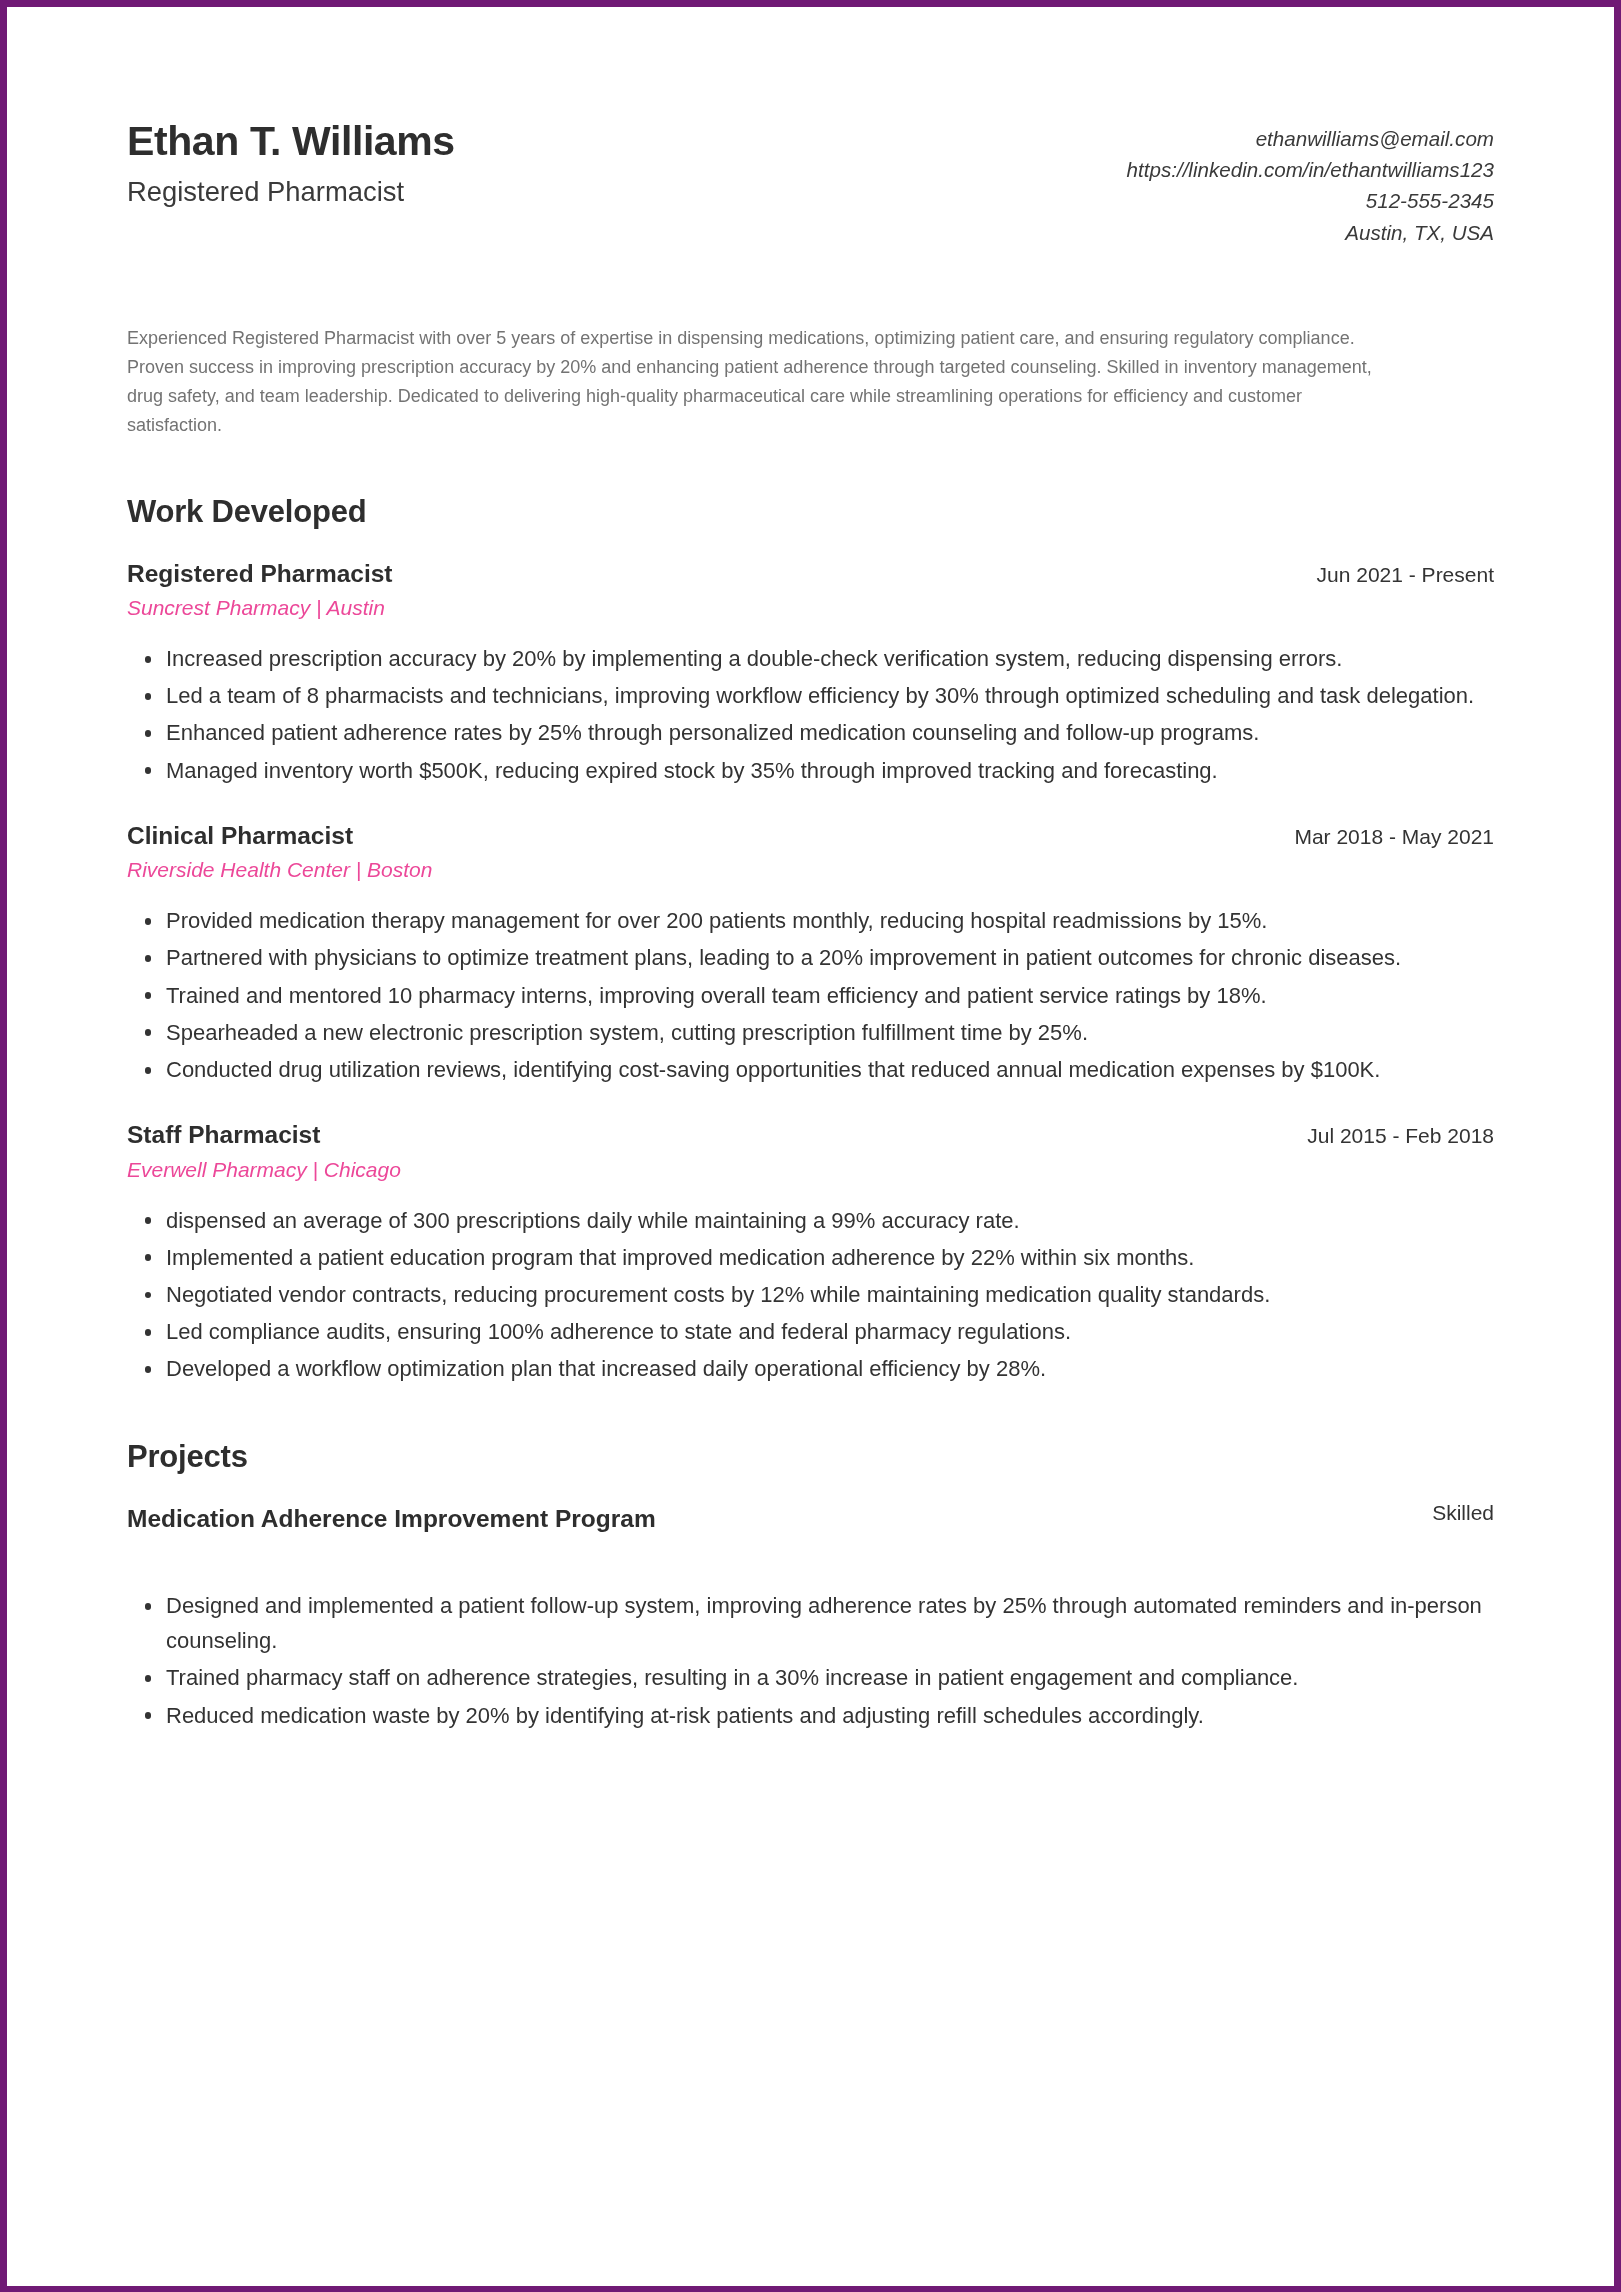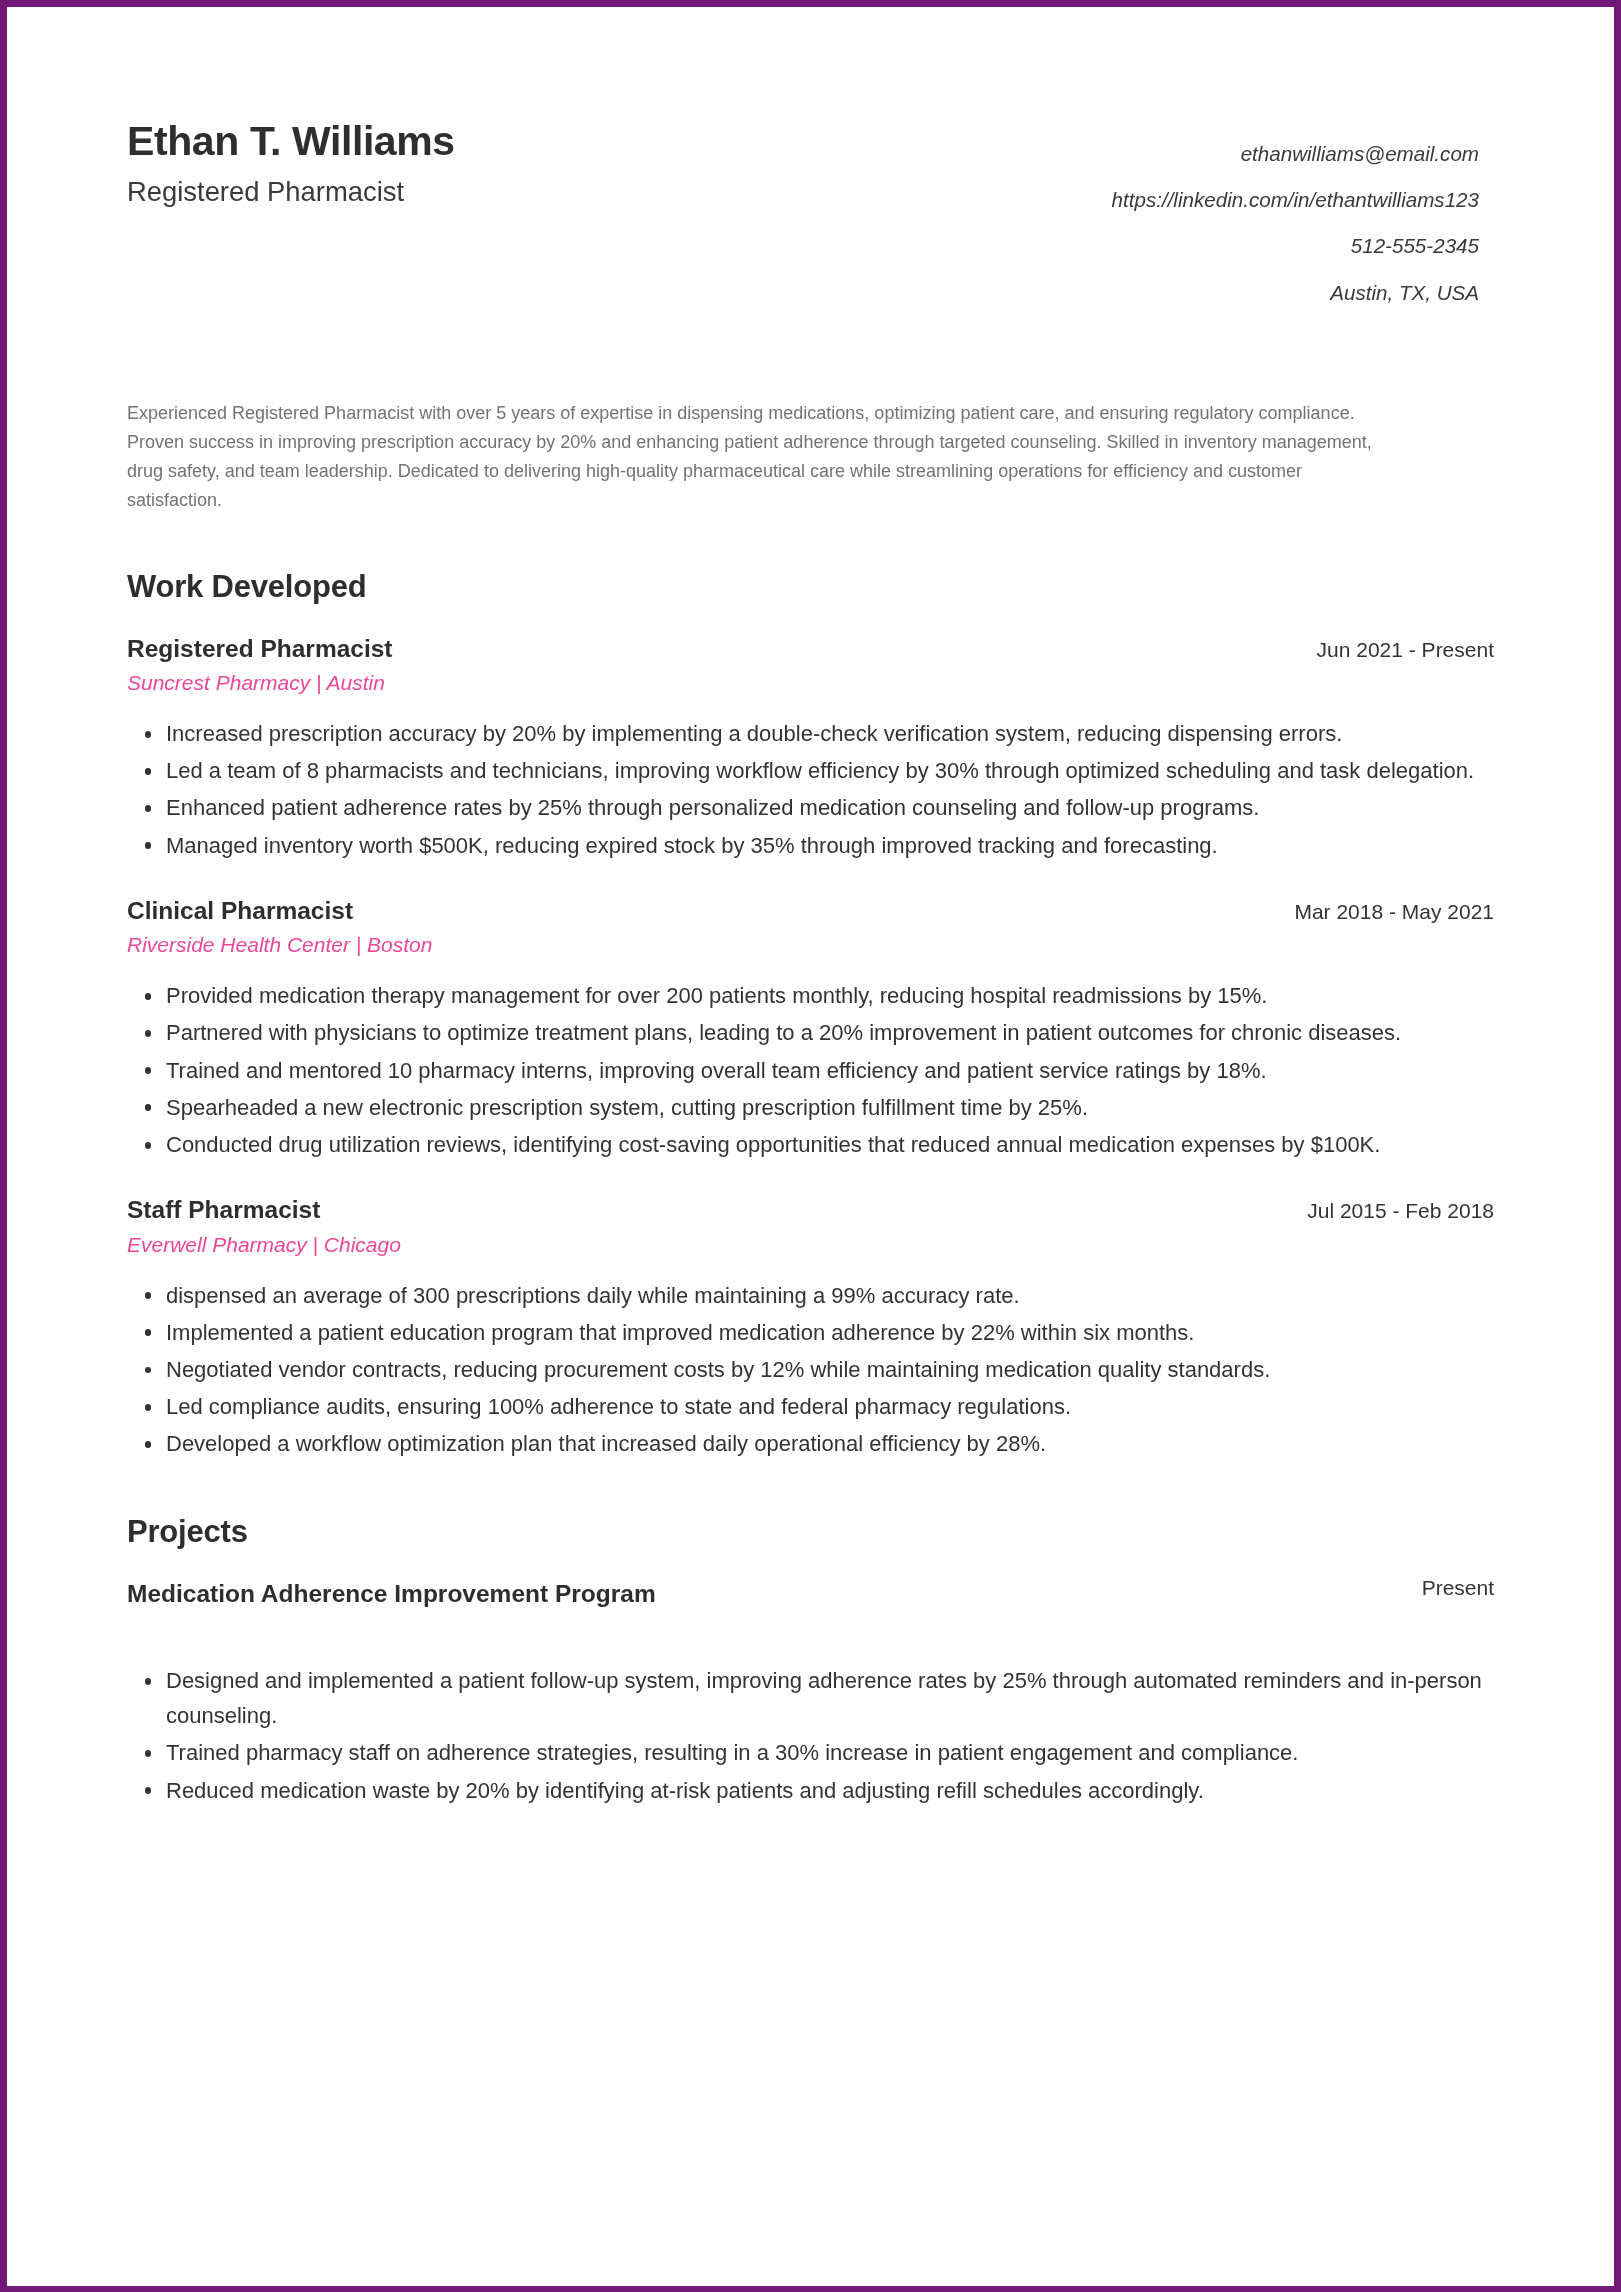--- a/index.html
+++ b/index.html
@@ -49,21 +49,21 @@
   }
   .contact {
     text-align: right;
     font-style: italic;
     font-size: 20.6px;
     line-height: 1.52;
     color: #3a3a3a;
     padding-top: 11.8px;
     white-space: nowrap;
   }
-  .contact div { margin: 15px; }
+  .contact div { margin: 0; }
 
   
   .summary {
     margin-top: 76px;
     font-size: 18px;
     line-height: 1.62;
     color: #737373;
     max-width: 1274px;
   }
 
@@ -200,21 +200,21 @@
         </ul>
       </div>
     </div>
 
     <div class="section">
       <div class="section-title">Projects</div>
 
       <div class="entry project-entry">
         <div class="entry-head project-head">
           <div class="entry-title project-title">Medication Adherence Improvement Program</div>
-          <div class="entry-date">Present</div>
+          <div class="entry-date">Skilled</div>
         </div>
         <ul class="bullets">
           <li>Designed and implemented a patient follow-up system, improving adherence rates by 25% through automated reminders and in-person counseling.</li>
           <li>Trained pharmacy staff on adherence strategies, resulting in a 30% increase in patient engagement and compliance.</li>
           <li>Reduced medication waste by 20% by identifying at-risk patients and adjusting refill schedules accordingly.</li>
         </ul>
       </div>
     </div>
 
   </div>

